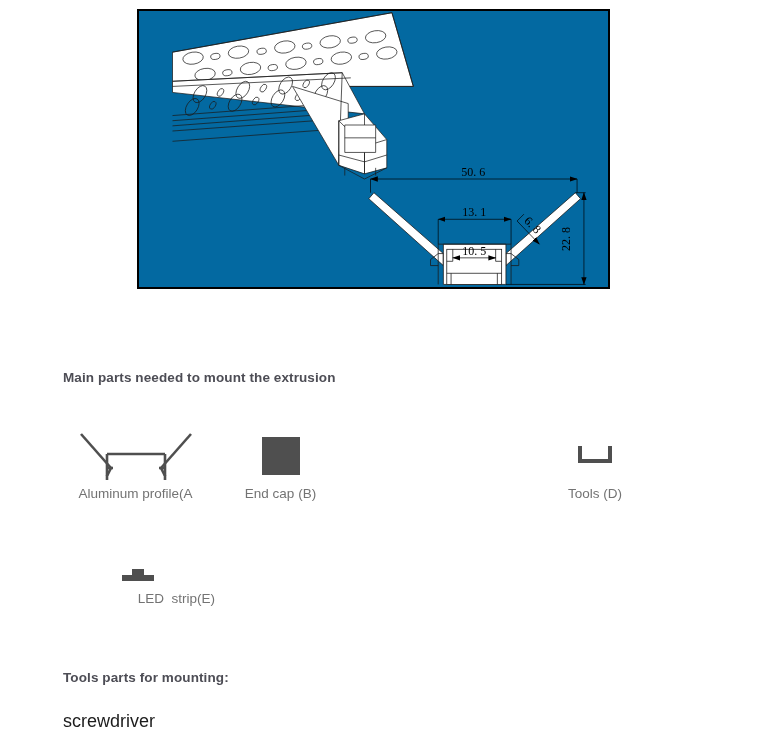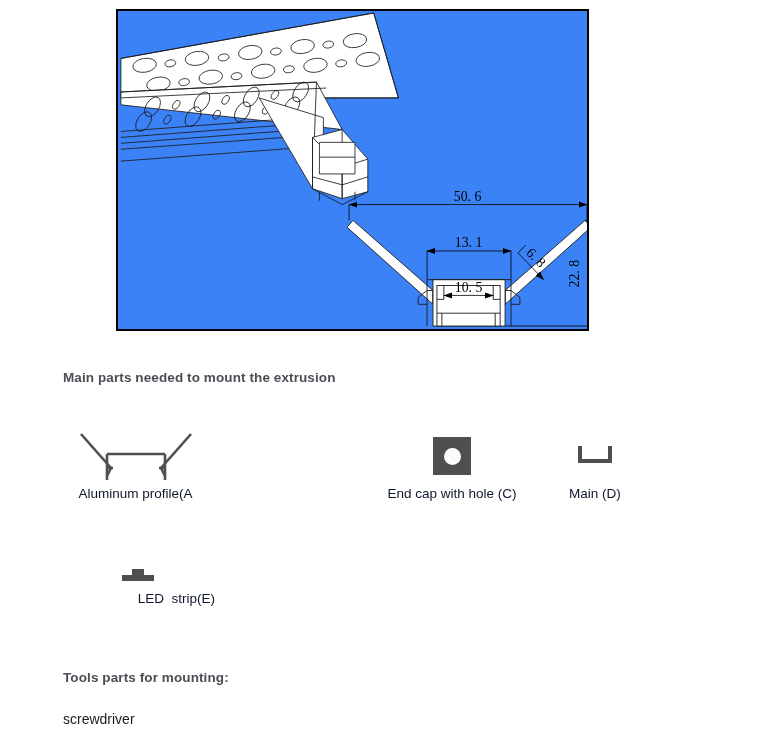--- a/index.html
+++ b/index.html
@@ -12,26 +12,26 @@
     width: 776px;
     height: 747px;
     position: relative;
     font-family: "Liberation Sans", sans-serif;
     overflow: hidden;
   }
 
   
   #drawing-frame {
     position: absolute;
-    left: 116px;
+    left: 137px;
     top: 9px;
     width: 473px;
-    height: 322px;
+    height: 280px;
     border: 2px solid #000000;
-    background: #3b82f6;
+    background: #0369a1;
     box-sizing: border-box;
   }
   #drawing-svg {
     position: absolute;
     left: 0;
     top: 0;
     width: 100%;
     height: 100%;
     display: block;
   }
@@ -65,21 +65,21 @@
   }
   .part-art {
     height: 62px;
     position: relative;
     display: flex;
     align-items: center;
     justify-content: center;
   }
   .part-label {
     font-size: 13.5px;
-    color: #0f172a;
+    color: #737373;
     white-space: pre;
     line-height: 1.1;
   }
 
   
   #part-cell-a { left: 48px;  width: 175px; }
   #part-cell-b { left: 218px; width: 125px; }
   #part-cell-c { left: 358px; width: 188px; }
   #part-cell-d { left: 540px; width: 110px; }
   #part-cell-e { left: 60px;  width: 155px; text-align: right; }
@@ -99,21 +99,21 @@
     height: 17px;
     margin-left: -8.5px;
     margin-top: -8.5px;
     border-radius: 50%;
     background: #fcfcfc;
   }
 
   
   .body-text {
     position: absolute;
-    font-size: 14px;
+    font-size: 18px;
     color: #1c1c1c;
     white-space: nowrap;
   }
   #tools-list-screwdriver { left: 63px; top: 711px; }
 </style>
 </head>
 <body>
 
 <div id="drawing-frame">
   <svg id="drawing-svg" viewBox="0 0 473 322">
@@ -277,41 +277,39 @@
           <path d="M88,24 L88,46"></path>
           <path d="M30,24 L88,24"></path>
           <path d="M30,38 L36,38"></path>
           <path d="M88,38 L82,38"></path>
         </g>
       </svg>
     </div>
     <div class="part-label">Aluminum profile(A</div>
   </div>
 
-
-  <div class="part-cell" id="part-cell-c">
+  <div class="part-cell" id="part-cell-b">
     <div class="part-art">
-      <div class="endcap-square">
-        <div class="endcap-hole"></div>
-      </div>
+      <div class="endcap-square"></div>
     </div>
-    <div class="part-label">End cap with hole (C)</div>
+    <div class="part-label">End cap (B)</div>
   </div>
+
 
   <div class="part-cell" id="part-cell-d">
     <div class="part-art">
       <svg width="44" height="28" viewBox="0 0 44 28">
         <g fill="#4f4f4f">
           <rect x="5" y="4" width="4" height="16"></rect>
           <rect x="35" y="4" width="4" height="16"></rect>
           <rect x="5" y="17" width="34" height="4"></rect>
         </g>
       </svg>
     </div>
-    <div class="part-label">Main (D)</div>
+    <div class="part-label">Tools (D)</div>
   </div>
 
 </div>
 
 <div class="parts-row" id="parts-row-2">
   <div class="part-cell" id="part-cell-e">
     <div class="part-art" style="height:32px;">
       <svg width="40" height="20" viewBox="0 0 40 20">
         <g fill="#4f4f4f">
           <rect x="14" y="3" width="12" height="7"></rect>

